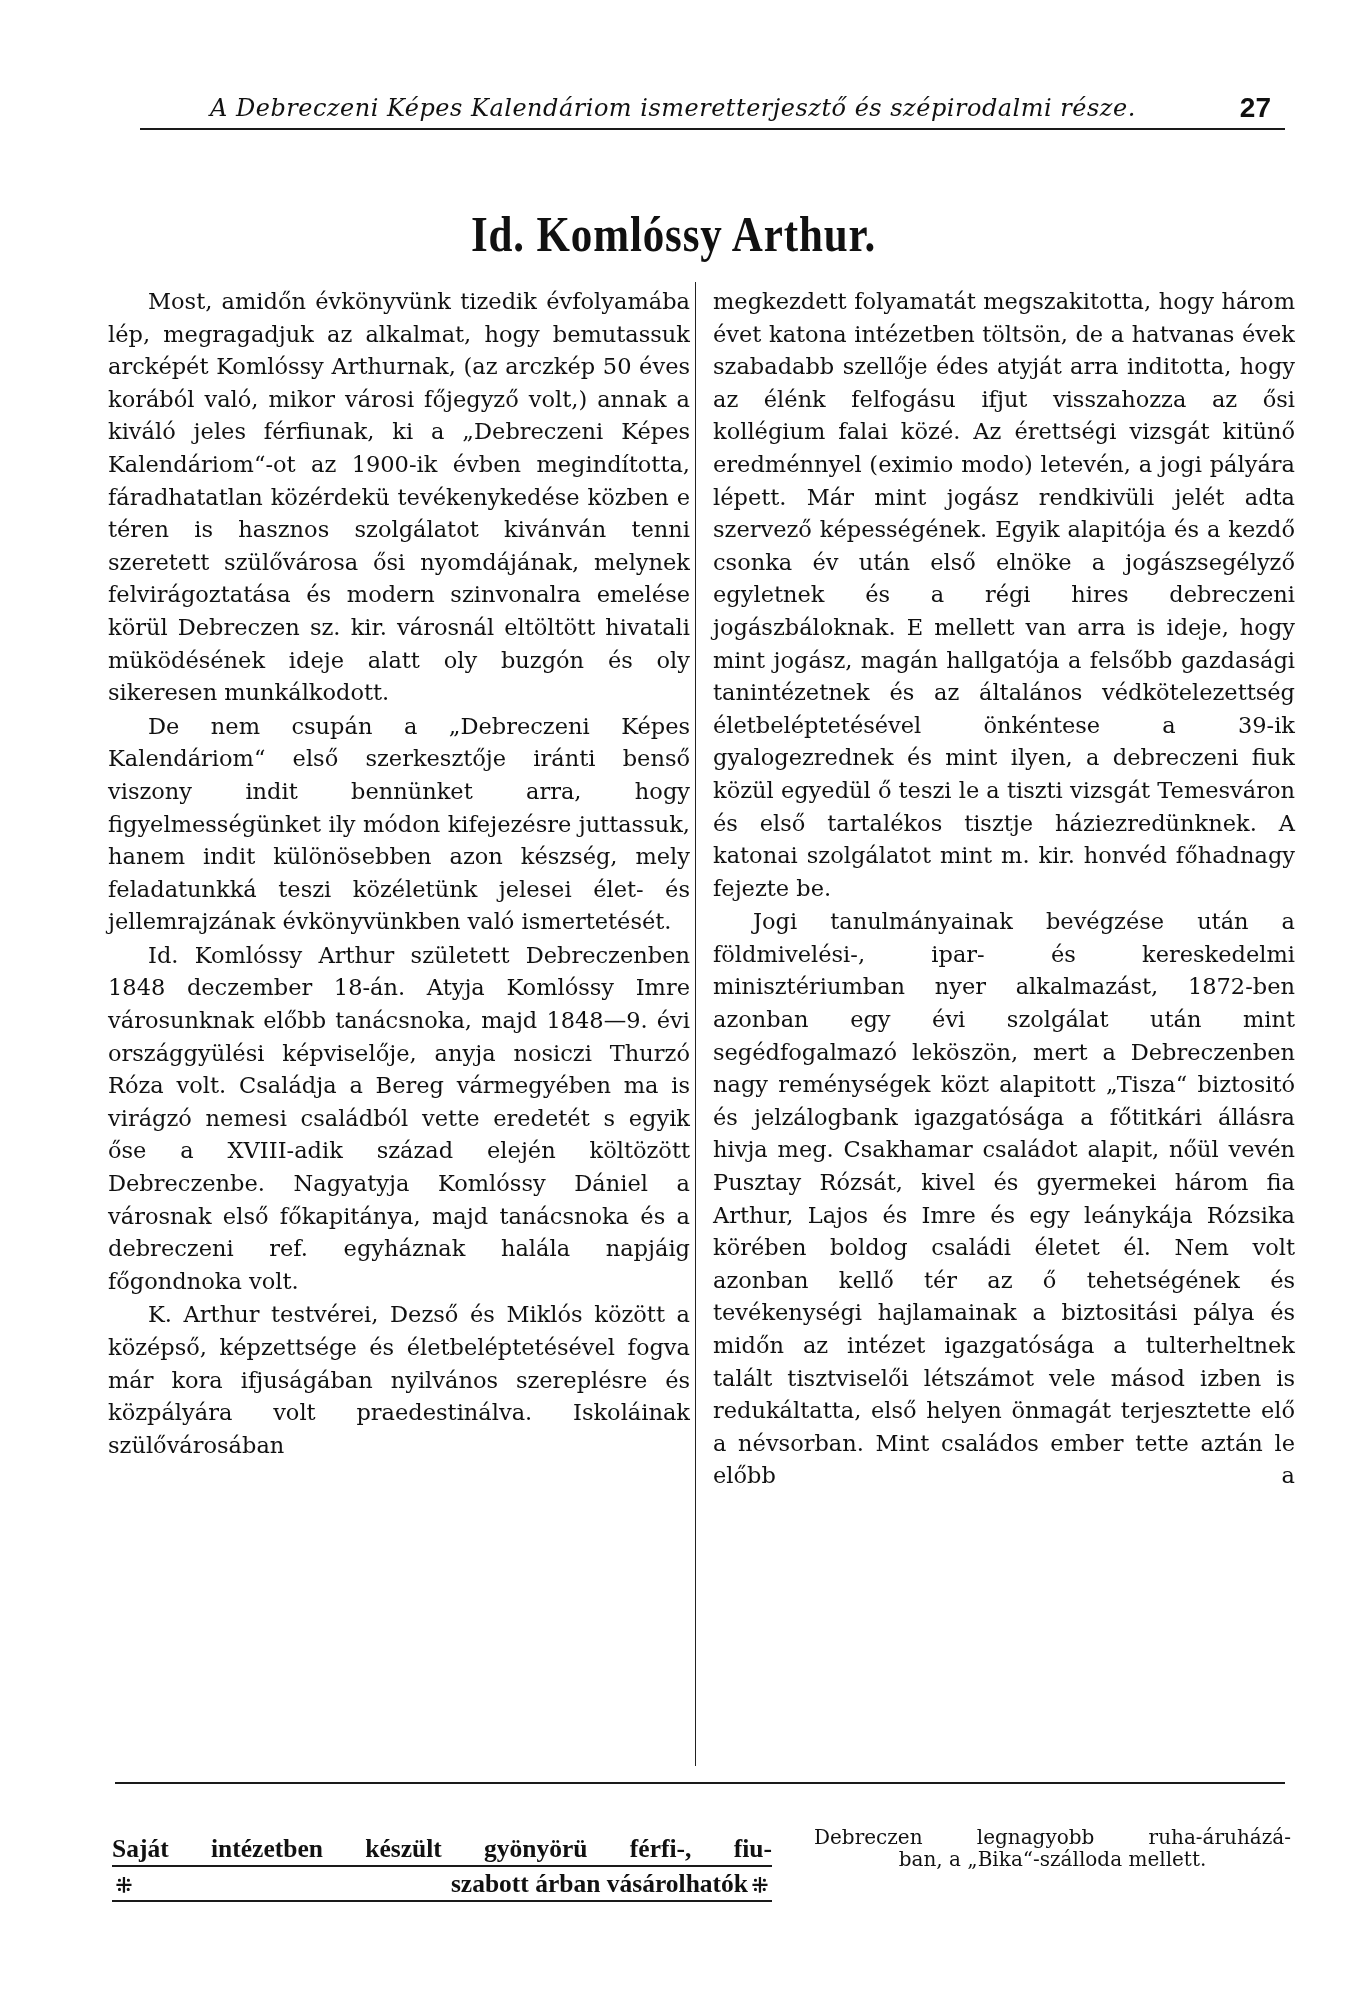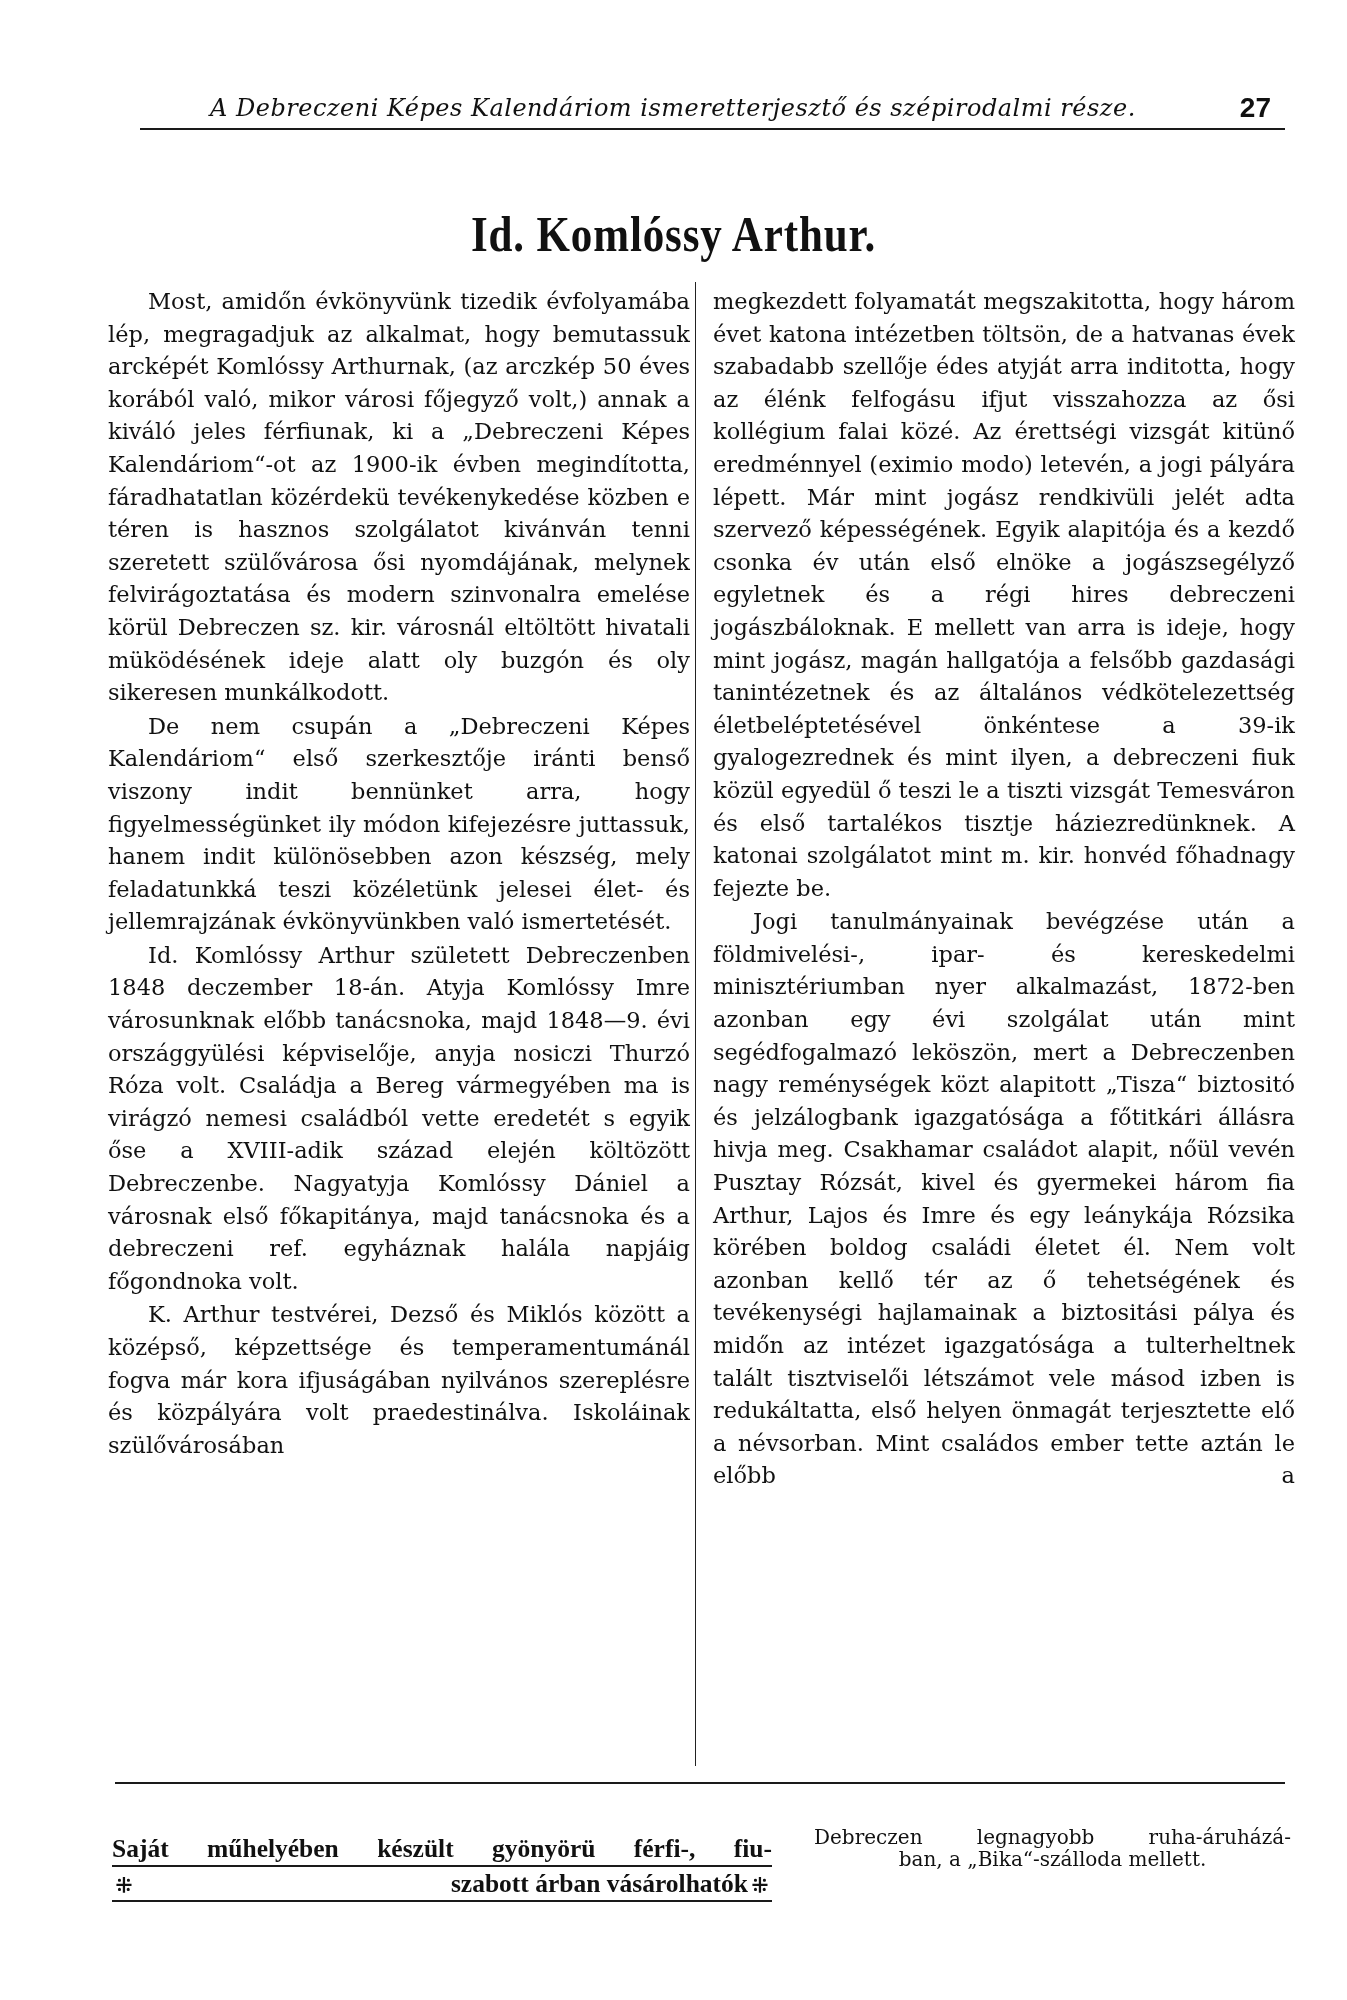--- a/index.html
+++ b/index.html
@@ -76,35 +76,35 @@
   <span class="running-title">A Debreczeni Képes Kalendáriom ismeretterjesztő és szépirodalmi része.</span>
   <span class="page-number">27</span>
 </div>
 
 <div class="article-title">Id. Komlóssy Arthur.</div>
 
 <div class="column left">
   <p class="indent">Most, amidőn évkönyvünk tizedik évfolyamába lép, megragadjuk az alkalmat, hogy bemutassuk arcképét Komlóssy Arthurnak, (az arczkép 50 éves korából való, mikor városi főjegyző volt,) annak a kiváló jeles férfiunak, ki a „Debreczeni Képes Kalendáriom“-ot az 1900-ik évben megindította, fáradhatatlan közérdekü tevékenykedése közben e téren is hasznos szolgálatot kivánván tenni szeretett szülővárosa ősi nyomdájának, melynek felvirágoztatása és modern szinvonalra emelése körül Debreczen sz. kir. városnál eltöltött hivatali müködésének ideje alatt oly buzgón és oly sikeresen munkálkodott.</p>
   <p class="indent">De nem csupán a „Debreczeni Képes Kalendáriom“ első szerkesztője iránti benső viszony indit bennünket arra, hogy figyelmességünket ily módon kifejezésre juttassuk, hanem indit különösebben azon készség, mely feladatunkká teszi közéletünk jelesei élet- és jellemrajzának évkönyvünkben való ismertetését.</p>
   <p class="indent">Id. Komlóssy Arthur született Debreczenben 1848 deczember 18-án. Atyja Komlóssy Imre városunknak előbb tanácsnoka, majd 1848—9. évi országgyülési képviselője, anyja nosiczi Thurzó Róza volt. Családja a Bereg vármegyében ma is virágzó nemesi családból vette eredetét s egyik őse a XVIII-adik század elején költözött Debreczenbe. Nagyatyja Komlóssy Dániel a városnak első főkapitánya, majd tanácsnoka és a debreczeni ref. egyháznak halála napjáig főgondnoka volt.</p>
-  <p class="indent cont-end">K. Arthur testvérei, Dezső és Miklós között a középső, képzettsége és temperamentumánál fogva már kora ifjuságában nyilvános szereplésre és közpályára volt praedestinálva. Iskoláinak szülővárosában</p>
+  <p class="indent cont-end">K. Arthur testvérei, Dezső és Miklós között a középső, képzettsége és életbeléptetésével fogva már kora ifjuságában nyilvános szereplésre és közpályára volt praedestinálva. Iskoláinak szülővárosában</p>
 </div>
 
 <div class="column-rule"></div>
 
 <div class="column right">
   <p>megkezdett folyamatát megszakitotta, hogy három évet katona intézetben töltsön, de a hatvanas évek szabadabb szellője édes atyját arra inditotta, hogy az élénk felfogásu ifjut visszahozza az ősi kollégium falai közé. Az érettségi vizsgát kitünő eredménnyel (eximio modo) letevén, a jogi pályára lépett. Már mint jogász rendkivüli jelét adta szervező képességének. Egyik alapitója és a kezdő csonka év után első elnöke a jogászsegélyző egyletnek és a régi hires debreczeni jogászbáloknak. E mellett van arra is ideje, hogy mint jogász, magán hallgatója a felsőbb gazdasági tanintézetnek és az általános védkötelezettség életbeléptetésével önkéntese a 39-ik gyalogezrednek és mint ilyen, a debreczeni fiuk közül egyedül ő teszi le a tiszti vizsgát Temesváron és első tartalékos tisztje háziezredünknek. A katonai szolgálatot mint m. kir. honvéd főhadnagy fejezte be.</p>
   <p class="indent cont-end">Jogi tanulmányainak bevégzése után a földmivelési-, ipar- és kereskedelmi minisztériumban nyer alkalmazást, 1872-ben azonban egy évi szolgálat után mint segédfogalmazó leköszön, mert a Debreczenben nagy reménységek közt alapitott „Tisza“ biztositó és jelzálogbank igazgatósága a főtitkári állásra hivja meg. Csakhamar családot alapit, nőül vevén Pusztay Rózsát, kivel és gyermekei három fia Arthur, Lajos és Imre és egy leánykája Rózsika körében boldog családi életet él. Nem volt azonban kellő tér az ő tehetségének és tevékenységi hajlamainak a biztositási pálya és midőn az intézet igazgatósága a tulterheltnek talált tisztviselői létszámot vele másod izben is redukáltatta, első helyen önmagát terjesztette elő a névsorban. Mint családos ember tette aztán le előbb a</p>
 </div>
 
 <div class="article-rule"></div>
 
 <div class="ad-left">
   <div class="ad-line">
-    <span class="mid" style="text-align:justify;text-align-last:justify">Saját műhelyében készült gyönyörü férfi-, fiu-</span>
+    <span class="mid" style="text-align:justify;text-align-last:justify">Saját intézetben készült gyönyörü férfi-, fiu-</span>
   </div>
   <div class="ad-line center">
     <span class="ornament">⁜</span>
     <span class="mid">szabott árban vásárolhatók</span>
     <span class="ornament">⁜</span>
   </div>
 </div>
 
 <div class="ad-right">
   <div class="brand-sub">

